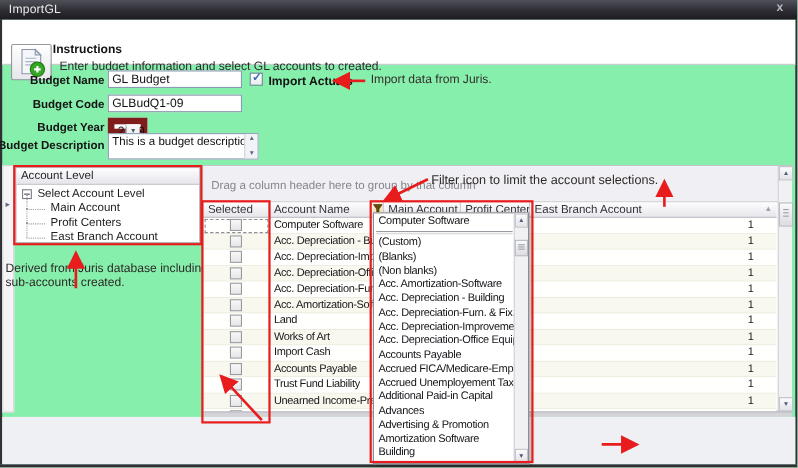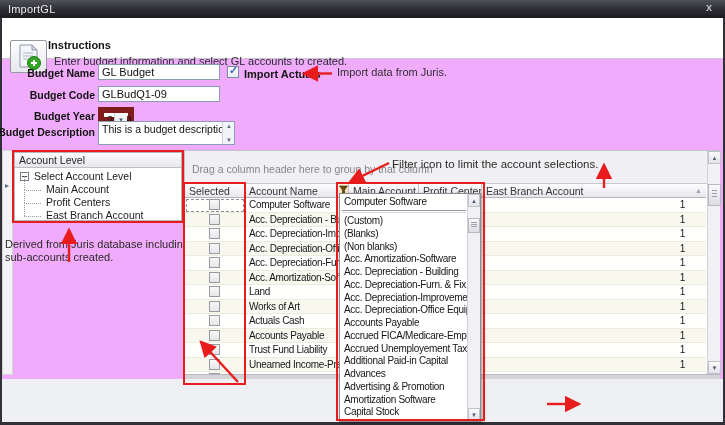--- a/index.html
+++ b/index.html
@@ -1,16 +1,16 @@
 <!DOCTYPE html>
 <html><head>
 <meta charset="utf-8">
 <style>
   html,body{margin:0;padding:0;background:#9a9aa0;font-family:"Liberation Sans",sans-serif;}
-  #dialog{position:relative;width:725px;height:425px;background:#f0abfc;overflow:hidden;}
+  #dialog{position:relative;width:725px;height:425px;background:#86efac;overflow:hidden;}
   #dialog *{box-sizing:border-box;}
   .abs{position:absolute;}
 
   
   #titlebar{left:0;top:0;width:725px;height:18px;background:linear-gradient(#50505a,#2c2c32 55%,#1b1b20);}
   #title-text{left:8px;top:3px;font-size:11px;color:#e9e9ec;letter-spacing:.2px;}
   #close-x{left:700px;top:1px;width:18px;height:15px;text-align:center;font-size:11px;font-weight:bold;color:#b9b9c0;cursor:default;}
   .frame{background:#303036;}
   #frame-l{left:0;top:18px;width:2px;height:404px;}
   #frame-r{left:723px;top:18px;width:2px;height:404px;}
@@ -277,21 +277,21 @@
           </div>
           <div class="gcell cname">Works of Art</div>
           <div class="gcell cmain"></div>
           <div class="gcell cprofit"></div>
           <div class="gcell ceast">1</div>
         </div>
         <div class="grow even">
           <div class="gcell csel">
             <div class="rowcheck"></div>
           </div>
-          <div class="gcell cname">Actuals Cash</div>
+          <div class="gcell cname">Import Cash</div>
           <div class="gcell cmain"></div>
           <div class="gcell cprofit"></div>
           <div class="gcell ceast">1</div>
         </div>
         <div class="grow odd">
           <div class="gcell csel">
             <div class="rowcheck"></div>
           </div>
           <div class="gcell cname">Accounts Payable</div>
           <div class="gcell cmain"></div>
@@ -345,20 +345,21 @@
         <div class="dd-item">Acc. Depreciation-Furn. &amp; Fix.</div>
         <div class="dd-item">Acc. Depreciation-Improvements</div>
         <div class="dd-item">Acc. Depreciation-Office Equip</div>
         <div class="dd-item">Accounts Payable</div>
         <div class="dd-item">Accrued FICA/Medicare-Employer</div>
         <div class="dd-item">Accrued Unemployement Taxes</div>
         <div class="dd-item">Additional Paid-in Capital</div>
         <div class="dd-item">Advances</div>
         <div class="dd-item">Advertising &amp; Promotion</div>
         <div class="dd-item">Amortization Software</div>
+        <div class="dd-item">Building</div>
         <div class="dd-item">Capital Stock</div>
       </div>
     <div id="dd-sb">
       <div class="sbbtn" id="dd-sb-up" style="width:12px;">▲</div>
       <div id="dd-thumb">
           <i></i>
         </div>
       <div class="sbbtn" id="dd-sb-dn" style="width:12px;">▼</div>
     </div>
   </div>

